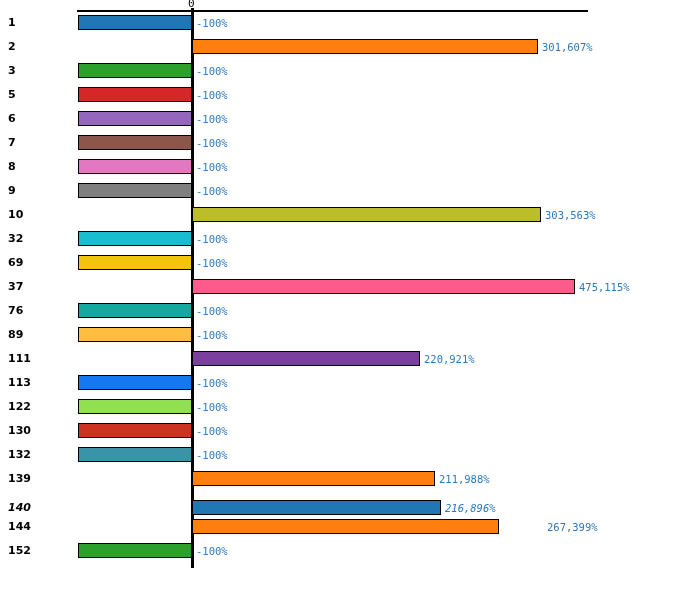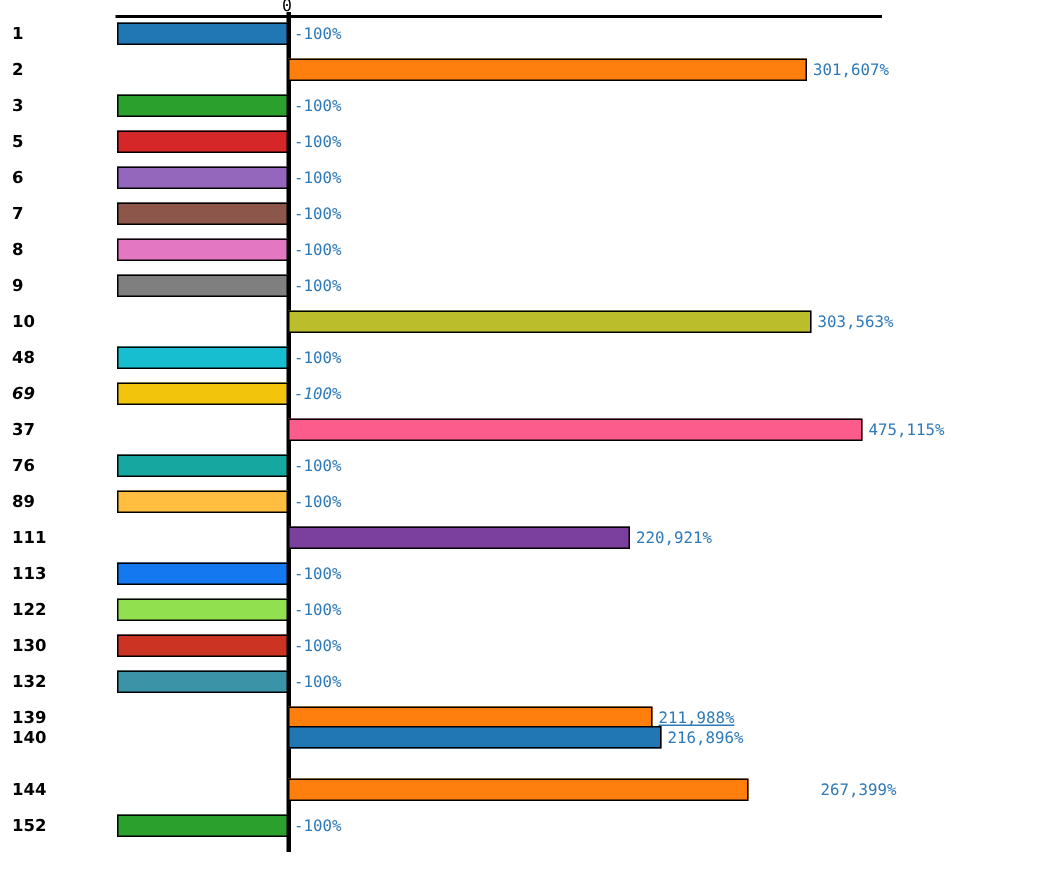--- a/index.html
+++ b/index.html
@@ -137,25 +137,25 @@
         <div class="row-label">9</div>
         <div class="bar" style="background: rgb(127, 127, 127); left: 78px; width: 114px;"></div>
         <div class="bar-value-label" style="color: rgb(46, 122, 184); left: 196px;">-100%</div>
       </div>
       <div class="chart-row" style="top: 203px;">
         <div class="row-label">10</div>
         <div class="bar" style="background: rgb(188, 189, 42); left: 192px; width: 349px;"></div>
         <div class="bar-value-label" style="color: rgb(46, 122, 184); left: 545px;">303,563%</div>
       </div>
       <div class="chart-row" style="top: 227px;">
-        <div class="row-label">48</div>
+        <div class="row-label">32</div>
         <div class="bar" style="background: rgb(23, 190, 207); left: 78px; width: 114px;"></div>
         <div class="bar-value-label" style="color: rgb(46, 122, 184); left: 196px;">-100%</div>
       </div>
-      <div class="chart-row" style="top: 251px; font-style: italic;">
+      <div class="chart-row" style="top: 251px;">
         <div class="row-label">69</div>
         <div class="bar" style="background: rgb(242, 196, 12); left: 78px; width: 114px;"></div>
         <div class="bar-value-label" style="color: rgb(46, 122, 184); left: 196px;">-100%</div>
       </div>
       <div class="chart-row" style="top: 275px;">
         <div class="row-label">37</div>
         <div class="bar" style="background: rgb(252, 92, 140); left: 192px; width: 383px;"></div>
         <div class="bar-value-label" style="color: rgb(46, 122, 184); left: 579px;">475,115%</div>
       </div>
       <div class="chart-row" style="top: 299px;">
@@ -189,23 +189,23 @@
         <div class="bar-value-label" style="color: rgb(46, 122, 184); left: 196px;">-100%</div>
       </div>
       <div class="chart-row" style="top: 443px;">
         <div class="row-label">132</div>
         <div class="bar" style="background: rgb(59, 147, 168); left: 78px; width: 114px;"></div>
         <div class="bar-value-label" style="color: rgb(46, 122, 184); left: 196px;">-100%</div>
       </div>
       <div class="chart-row" style="top: 467px;">
         <div class="row-label">139</div>
         <div class="bar" style="background: rgb(255, 127, 14); left: 192px; width: 243px;"></div>
-        <div class="bar-value-label" style="color: rgb(46, 122, 184); left: 439px; text-decoration: underline;">211,988%</div>
-      </div>
-      <div class="chart-row" style="top: 480px;">
+        <div class="bar-value-label" style="color: rgb(46, 122, 184); left: 439px;">211,988%</div>
+      </div>
+      <div class="chart-row" style="top: 496px; font-style: italic;">
         <div class="row-label">140</div>
         <div class="bar" style="background: rgb(32, 119, 180); left: 192px; width: 249px;"></div>
         <div class="bar-value-label" style="color: rgb(46, 122, 184); left: 445px;">216,896%</div>
       </div>
       <div class="chart-row" style="top: 515px;">
         <div class="row-label">144</div>
         <div class="bar" style="background: rgb(255, 127, 14); left: 192px; width: 307px;"></div>
         <div class="bar-value-label" style="color: rgb(46, 122, 184); left: 503px; margin-left: 44px;">267,399%</div>
       </div>
       <div class="chart-row" style="top: 539px;">

